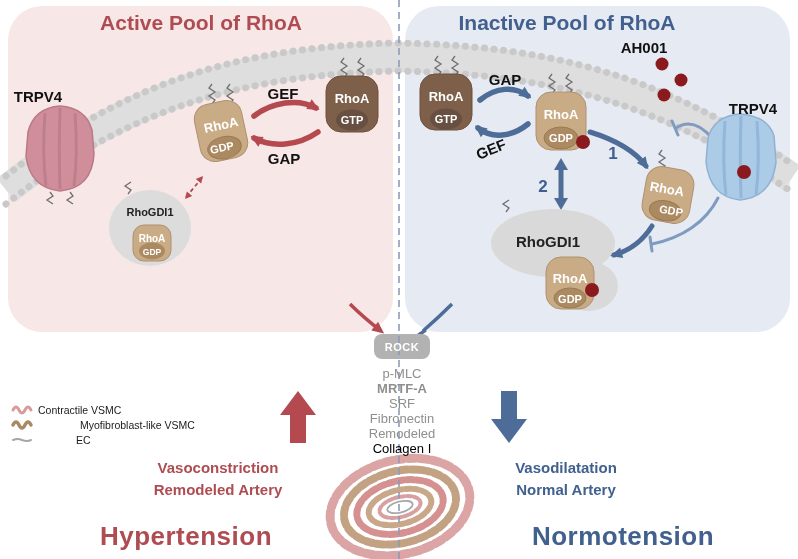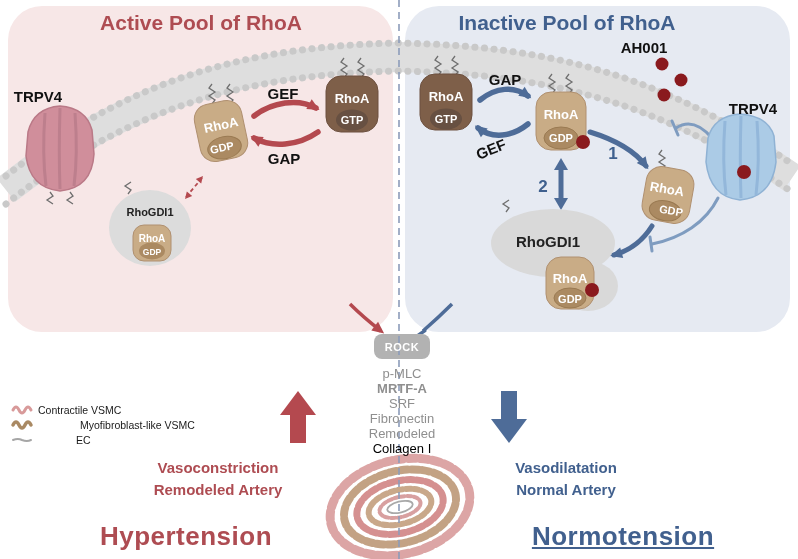--- a/index.html
+++ b/index.html
@@ -230,15 +230,15 @@
 <div class="lbl left norm" style="left:38px;top:410px;font-size:10.5px;color:#1a1a1a;">Contractile VSMC</div>
 <div class="lbl left norm" style="left:38px;top:425px;font-size:10.5px;color:#1a1a1a;margin-left:42px;">Myofibroblast-like VSMC</div>
 <div class="lbl left norm" style="left:38px;top:440px;font-size:10.5px;color:#1a1a1a;margin-left:38px;">EC</div>
 
 <div class="lbl" style="left:218px;top:467px;font-size:15px;color:#ae4c52;text-align:right;">Vasoconstriction</div>
 <div class="lbl" style="left:218px;top:489px;font-size:15px;color:#ae4c52;">Remodeled Artery</div>
 <div class="lbl" style="left:186px;top:536px;font-size:26px;color:#ae4c52;letter-spacing:0.5px;">Hypertension</div>
 
 <div class="lbl" style="left:566px;top:467px;font-size:15px;color:#41608e;">Vasodilatation</div>
 <div class="lbl" style="left:566px;top:489px;font-size:15px;color:#41608e;">Normal Artery</div>
-<div class="lbl" style="left:623px;top:536px;font-size:26px;color:#41608e;letter-spacing:0.5px;text-decoration:underline;">Normotension</div>
+<div class="lbl" style="left:623px;top:536px;font-size:26px;color:#41608e;letter-spacing:0.5px;">Normotension</div>
 
 </div>
 
 </body></html>

